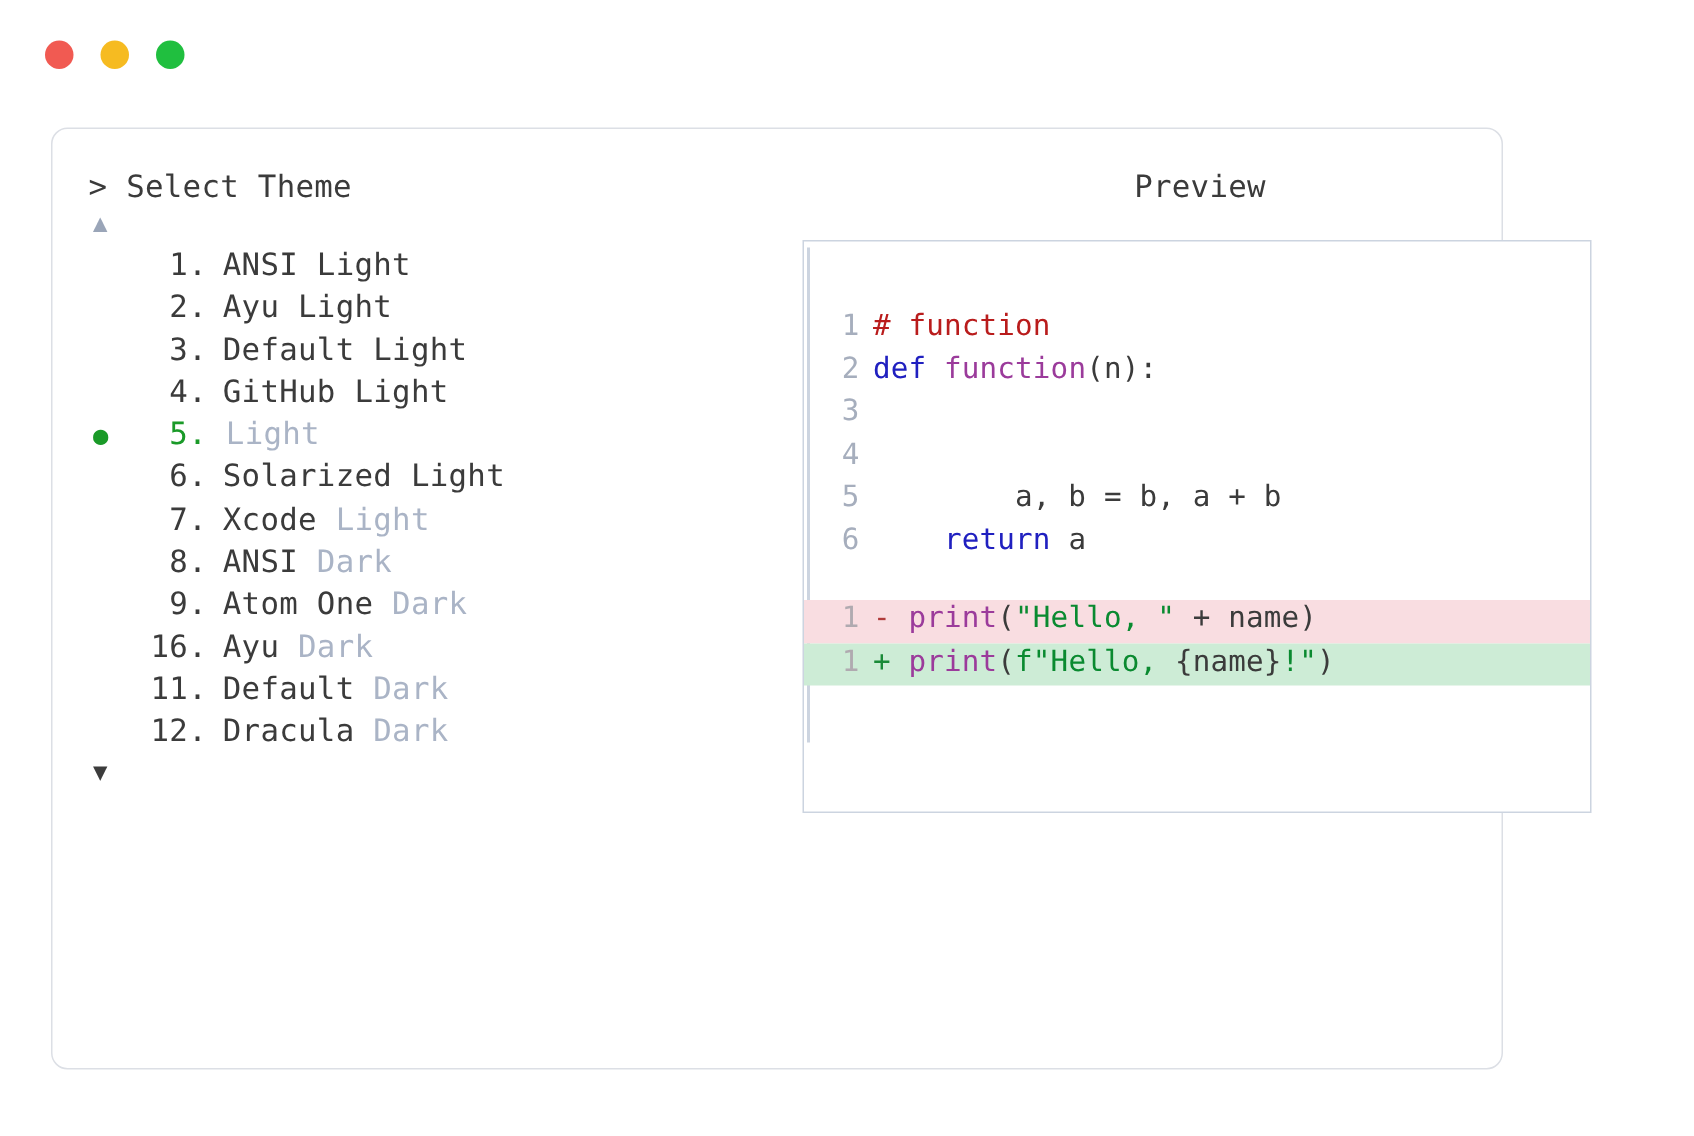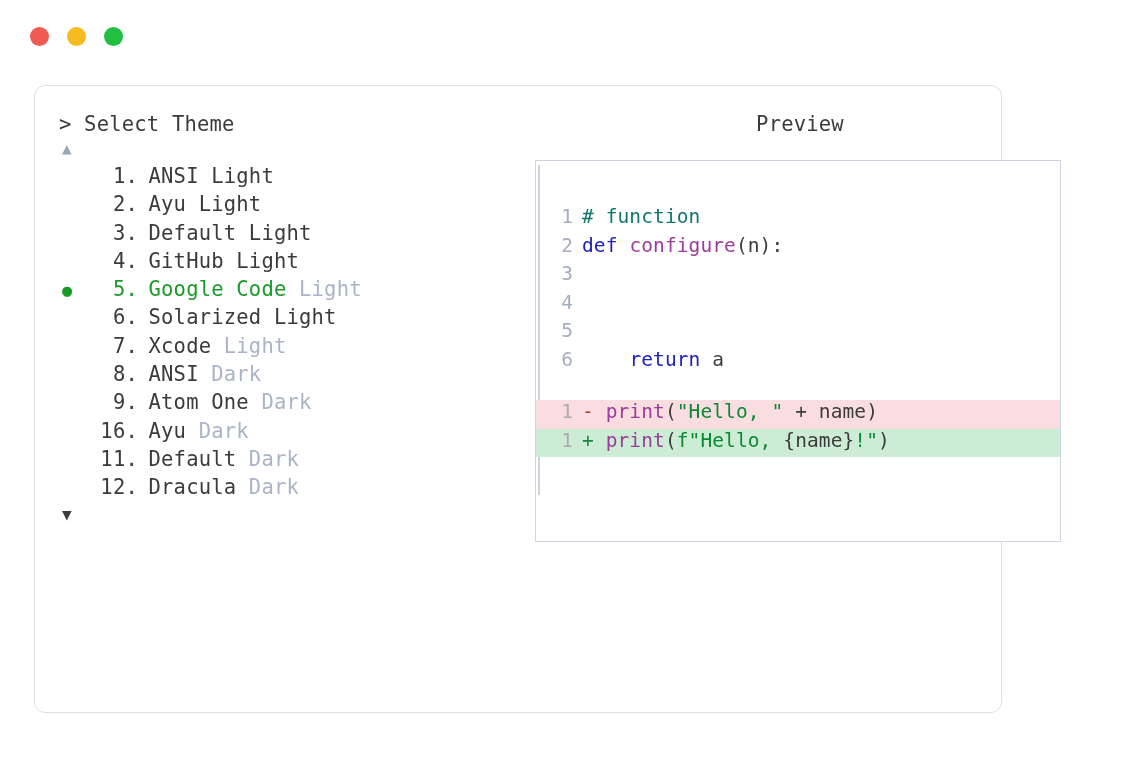--- a/index.html
+++ b/index.html
@@ -168,21 +168,21 @@
     flex: 0 0 46px;
     text-align: right;
     color: #a6aebd;
     padding-right: 9px;
     box-sizing: border-box;
   }
   .code-text { color: #3b3b3b; }
   .blank-line { height: 24px; }
 
   
-  .t-comment { color: #0f766e; margin-top: 36px; }
+  .t-comment { color: #b91c1c; margin-top: 36px; }
   .t-kw      { color: #2020c0; }
   .t-fn      { color: #9b3b9b; }
   .t-num     { color: #1a8a8a; }
   .t-str     { color: #0a8a30; }
   .t-plain   { color: #3b3b3b; }
 
   
   .diff-row { position: relative; }
   .diff-row .ln { position: relative; z-index: 1; }
   .diff-row .code-text { position: relative; z-index: 1; }
@@ -204,44 +204,44 @@
 <div class="card">
 
   <div class="left-col">
     <div class="prompt-row"><span>&gt;</span> <span>Select Theme</span></div>
     <div class="scroll-arrow arrow-up">▲</div>
     <div class="theme-list" id="theme-list">
         <div class="theme-row"><span class="bullet-cell"></span><span class="num-cell">1.</span><span class="name-cell">ANSI</span><span class="suffix"> Light</span></div>
         <div class="theme-row"><span class="bullet-cell"></span><span class="num-cell">2.</span><span class="name-cell">Ayu</span><span class="suffix"> Light</span></div>
         <div class="theme-row"><span class="bullet-cell"></span><span class="num-cell">3.</span><span class="name-cell">Default</span><span class="suffix"> Light</span></div>
         <div class="theme-row"><span class="bullet-cell"></span><span class="num-cell">4.</span><span class="name-cell">GitHub</span><span class="suffix"> Light</span></div>
-        <div class="theme-row selected"><span class="bullet-cell">●</span><span class="num-cell">5.</span><span class="name-cell">Google Code</span><span class="suffix"> Light</span></div>
+        <div class="theme-row selected"><span class="bullet-cell">●</span><span class="num-cell">5.</span><span class="suffix"> Light</span></div>
         <div class="theme-row"><span class="bullet-cell"></span><span class="num-cell">6.</span><span class="name-cell">Solarized</span><span class="suffix"> Light</span></div>
         <div class="theme-row muted-suffix"><span class="bullet-cell"></span><span class="num-cell">7.</span><span class="name-cell">Xcode</span><span class="suffix"> Light</span></div>
         <div class="theme-row muted-suffix"><span class="bullet-cell"></span><span class="num-cell">8.</span><span class="name-cell">ANSI</span><span class="suffix"> Dark</span></div>
         <div class="theme-row muted-suffix"><span class="bullet-cell"></span><span class="num-cell">9.</span><span class="name-cell">Atom One</span><span class="suffix"> Dark</span></div>
         <div class="theme-row muted-suffix"><span class="bullet-cell"></span><span class="num-cell">16.</span><span class="name-cell">Ayu</span><span class="suffix"> Dark</span></div>
         <div class="theme-row muted-suffix"><span class="bullet-cell"></span><span class="num-cell">11.</span><span class="name-cell">Default</span><span class="suffix"> Dark</span></div>
         <div class="theme-row muted-suffix"><span class="bullet-cell"></span><span class="num-cell">12.</span><span class="name-cell">Dracula</span><span class="suffix"> Dark</span></div>
       </div>
     <div class="scroll-arrow arrow-down">▼</div>
   </div>
 
 
   <div class="right-col">
     <div class="preview-label">Preview</div>
     <div class="preview-panel">
       <div class="code-area">
         <div class="gutter-bar"></div>
         <div id="code-lines">
             <div class="code-line"><span class="ln">1</span><span class="code-text"><span class="t-comment"># function</span></span></div>
-            <div class="code-line"><span class="ln">2</span><span class="code-text"><span class="t-kw">def </span><span class="t-fn">configure</span><span class="t-plain">(n):</span></span></div>
+            <div class="code-line"><span class="ln">2</span><span class="code-text"><span class="t-kw">def </span><span class="t-fn">function</span><span class="t-plain">(n):</span></span></div>
             <div class="code-line"><span class="ln">3</span></div>
             <div class="code-line"><span class="ln">4</span></div>
-            <div class="code-line"><span class="ln">5</span></div>
+            <div class="code-line"><span class="ln">5</span><span class="code-text"><span class="t-plain">        a, b = b, a + b</span></span></div>
             <div class="code-line"><span class="ln">6</span><span class="code-text"><span class="t-plain">    </span><span class="t-kw">return</span><span class="t-plain"> a</span></span></div>
           </div>
         <div class="blank-line"></div>
         <div id="diff-lines">
             <div class="code-line diff-row diff-del"><span class="ln">1</span><span class="code-text"><span class="sign-del">- </span><span class="t-fn">print</span><span class="t-plain">(</span><span class="t-str">"Hello, "</span><span class="t-plain"> + name)</span></span></div>
             <div class="code-line diff-row diff-add"><span class="ln">1</span><span class="code-text"><span class="sign-add">+ </span><span class="t-fn">print</span><span class="t-plain">(</span><span class="t-str">f"Hello, </span><span class="t-plain">{name}</span><span class="t-str">!"</span><span class="t-plain">)</span></span></div>
           </div>
       </div>
     </div>
   </div>

